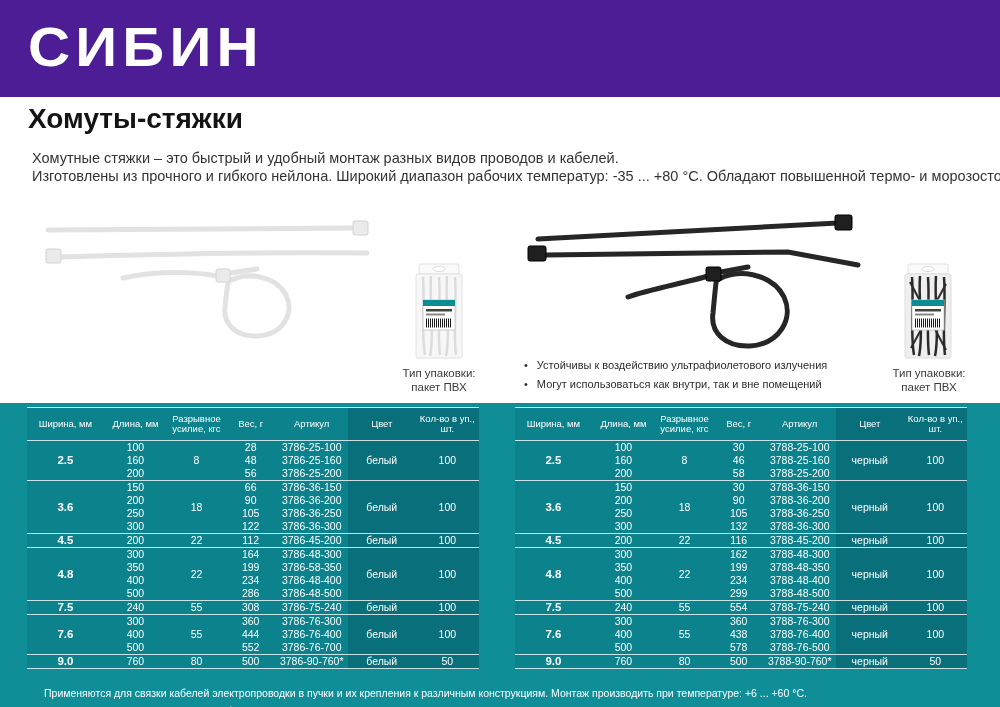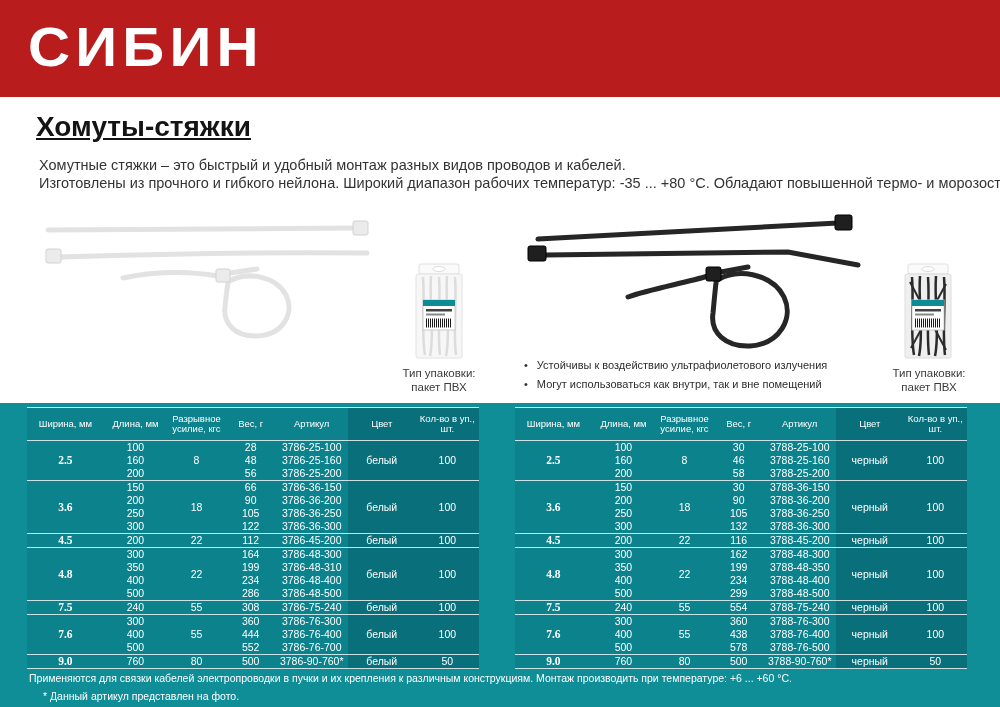--- a/index.html
+++ b/index.html
@@ -1,29 +1,29 @@
 <!DOCTYPE html>
 <html><head>
 <meta charset="utf-8">
 <style>
   html,body{margin:0;padding:0;background:#ffffff;}
   .page{
     position:relative;width:1000px;height:707px;background:#ffffff;overflow:hidden;
     font-family:"Liberation Sans",sans-serif;-webkit-font-smoothing:antialiased;
   }
   
-  .brand-band{position:absolute;left:0;top:0;width:1000px;height:97px;background:#b91c1c;}
+  .brand-band{position:absolute;left:0;top:0;width:1000px;height:97px;background:#4c1d95;}
   .logo{
     position:absolute;left:28px;top:50%;transform:translateY(-54%) scaleX(1.04);
     transform-origin:left center;color:#ffffff;font-size:56px;font-weight:bold;
     letter-spacing:5px;white-space:nowrap;
   }
   
-  .page-title{position:absolute;left:28px;top:103px;margin:8px;font-size:28px;font-weight:bold;color:#141414;text-decoration:underline;}
-  .desc{position:absolute;left:28px;margin:11px;font-size:14.5px;color:#333333;white-space:nowrap;}
+  .page-title{position:absolute;left:28px;top:103px;margin:0;font-size:28px;font-weight:bold;color:#141414;}
+  .desc{position:absolute;left:28px;margin:4px;font-size:14.5px;color:#333333;white-space:nowrap;}
   .desc.l1{top:146px;}
   .desc.l2{top:164px;}
   
   .ties-svg{position:absolute;}
   .ties-white{left:35px;top:205px;}
   .ties-black{left:520px;top:205px;}
   .pkg-svg{position:absolute;}
   .pkg-white{left:413px;top:262px;}
   .pkg-black{left:902px;top:262px;}
   .pkg-caption{position:absolute;top:366px;width:124px;text-align:center;
@@ -45,23 +45,23 @@
     background:#0C828C;font-weight:normal;font-size:9.5px;line-height:10.5px;
     height:28px;padding:2px 2px;text-align:center;
     border-top:1px solid rgba(255,255,255,0.78);
     border-bottom:1px solid rgba(255,255,255,0.78);
   }
   .spec-table td{
     background:#0C828C;font-size:10.5px;line-height:13px;height:13px;
     padding:0 2px;text-align:center;
   }
   .spec-table th.dark,.spec-table td.dark{background:#096F7A;}
-  .spec-table td.col-width{font-weight:bold;font-size:11.5px;font-family:Liberation Serif, serif;}
+  .spec-table td.col-width{font-weight:bold;font-size:11.5px;}
   .spec-table tr.group-start td{border-top:1px solid rgba(255,255,255,0.78);}
-  .footnote{position:absolute;margin:2px;color:#ffffff;font-size:10.5px;white-space:nowrap;}
+  .footnote{position:absolute;margin:17px;color:#ffffff;font-size:10.5px;white-space:nowrap;}
   .footnote.f1{left:27px;top:267px;}
   .footnote.f2{left:41px;top:285px;}
 </style>
 </head>
 <body>
 
 <div class="page">
 
   <header class="brand-band">
     <div class="logo">СИБИН</div>
@@ -232,21 +232,21 @@
             <td class="col-length">300</td>
             <td class="col-force" rowspan="4">22</td>
             <td class="col-weight">164</td>
             <td class="col-article">3786-48-300</td>
             <td class="dark col-color" rowspan="4">белый</td>
             <td class="dark col-qty" rowspan="4">100</td>
           </tr>
           <tr>
             <td class="col-length">350</td>
             <td class="col-weight">199</td>
-            <td class="col-article">3786-48-310</td>
+            <td class="col-article">3786-58-350</td>
           </tr>
           <tr>
             <td class="col-length">400</td>
             <td class="col-weight">234</td>
             <td class="col-article">3786-48-400</td>
           </tr>
           <tr>
             <td class="col-length">500</td>
             <td class="col-weight">286</td>
             <td class="col-article">3786-48-500</td>

